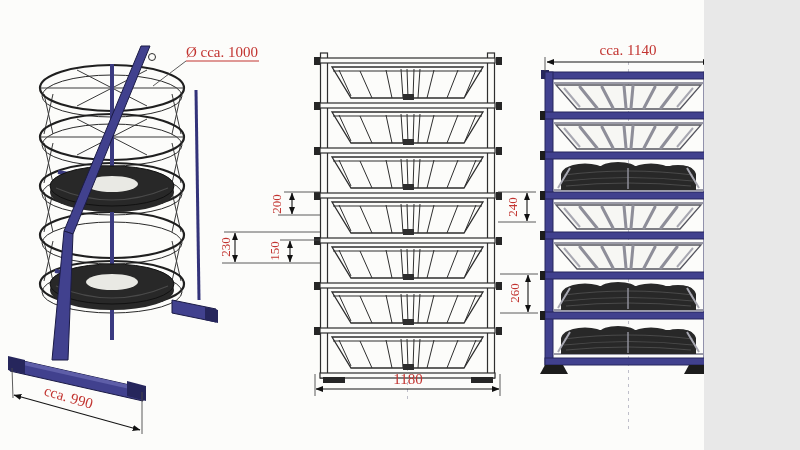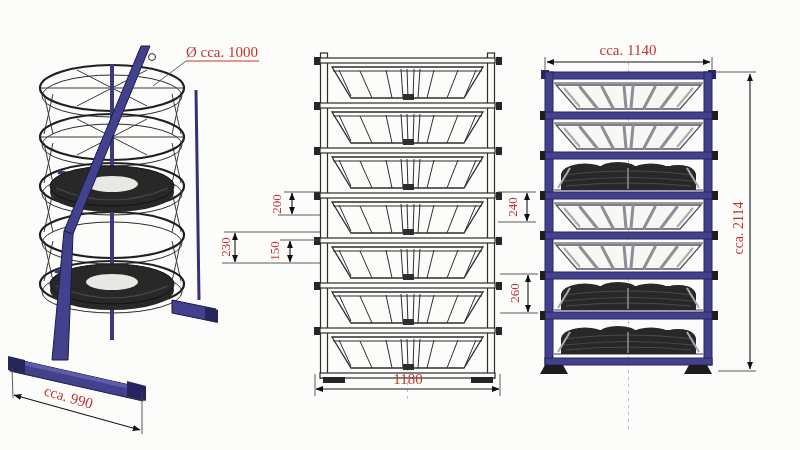--- a/index.html
+++ b/index.html
@@ -1,17 +1,17 @@
 <!DOCTYPE html>
 <html style="--dim-red: #c23430; --frame-blue: #41418e; --frame-blue-dark: #26265c; --tire-black: #282828; --paper: #fcfcfa;"><head>
 <meta charset="utf-8">
 <style>
   html,body{margin:0;padding:0;}
   body{background:#e8e8e8;font-family:"Liberation Sans",sans-serif;}
-  .canvas{position:relative;width:800px;height:450px;background:var(--paper,#fcfcfa);overflow:hidden;}
+  .canvas{position:relative;width:704px;height:450px;background:var(--paper,#fcfcfa);overflow:hidden;}
   .fig{position:absolute;top:0;}
   
   .ink{stroke:#2e2e2e;fill:none;stroke-width:1.3;}
   .ink2{stroke:#2e2e2e;fill:none;stroke-width:1;}
   .mbeam{fill:#fbfbf8;stroke:#2e2e2e;stroke-width:1.2;}
   .post{fill:#fbfbf8;stroke:#2e2e2e;stroke-width:1.2;}
   .knob{fill:#262626;}
   
   .dimline{stroke:#151515;stroke-width:1.1;fill:none;}
   .ext{stroke:#4a4a4a;stroke-width:0.9;fill:none;}

